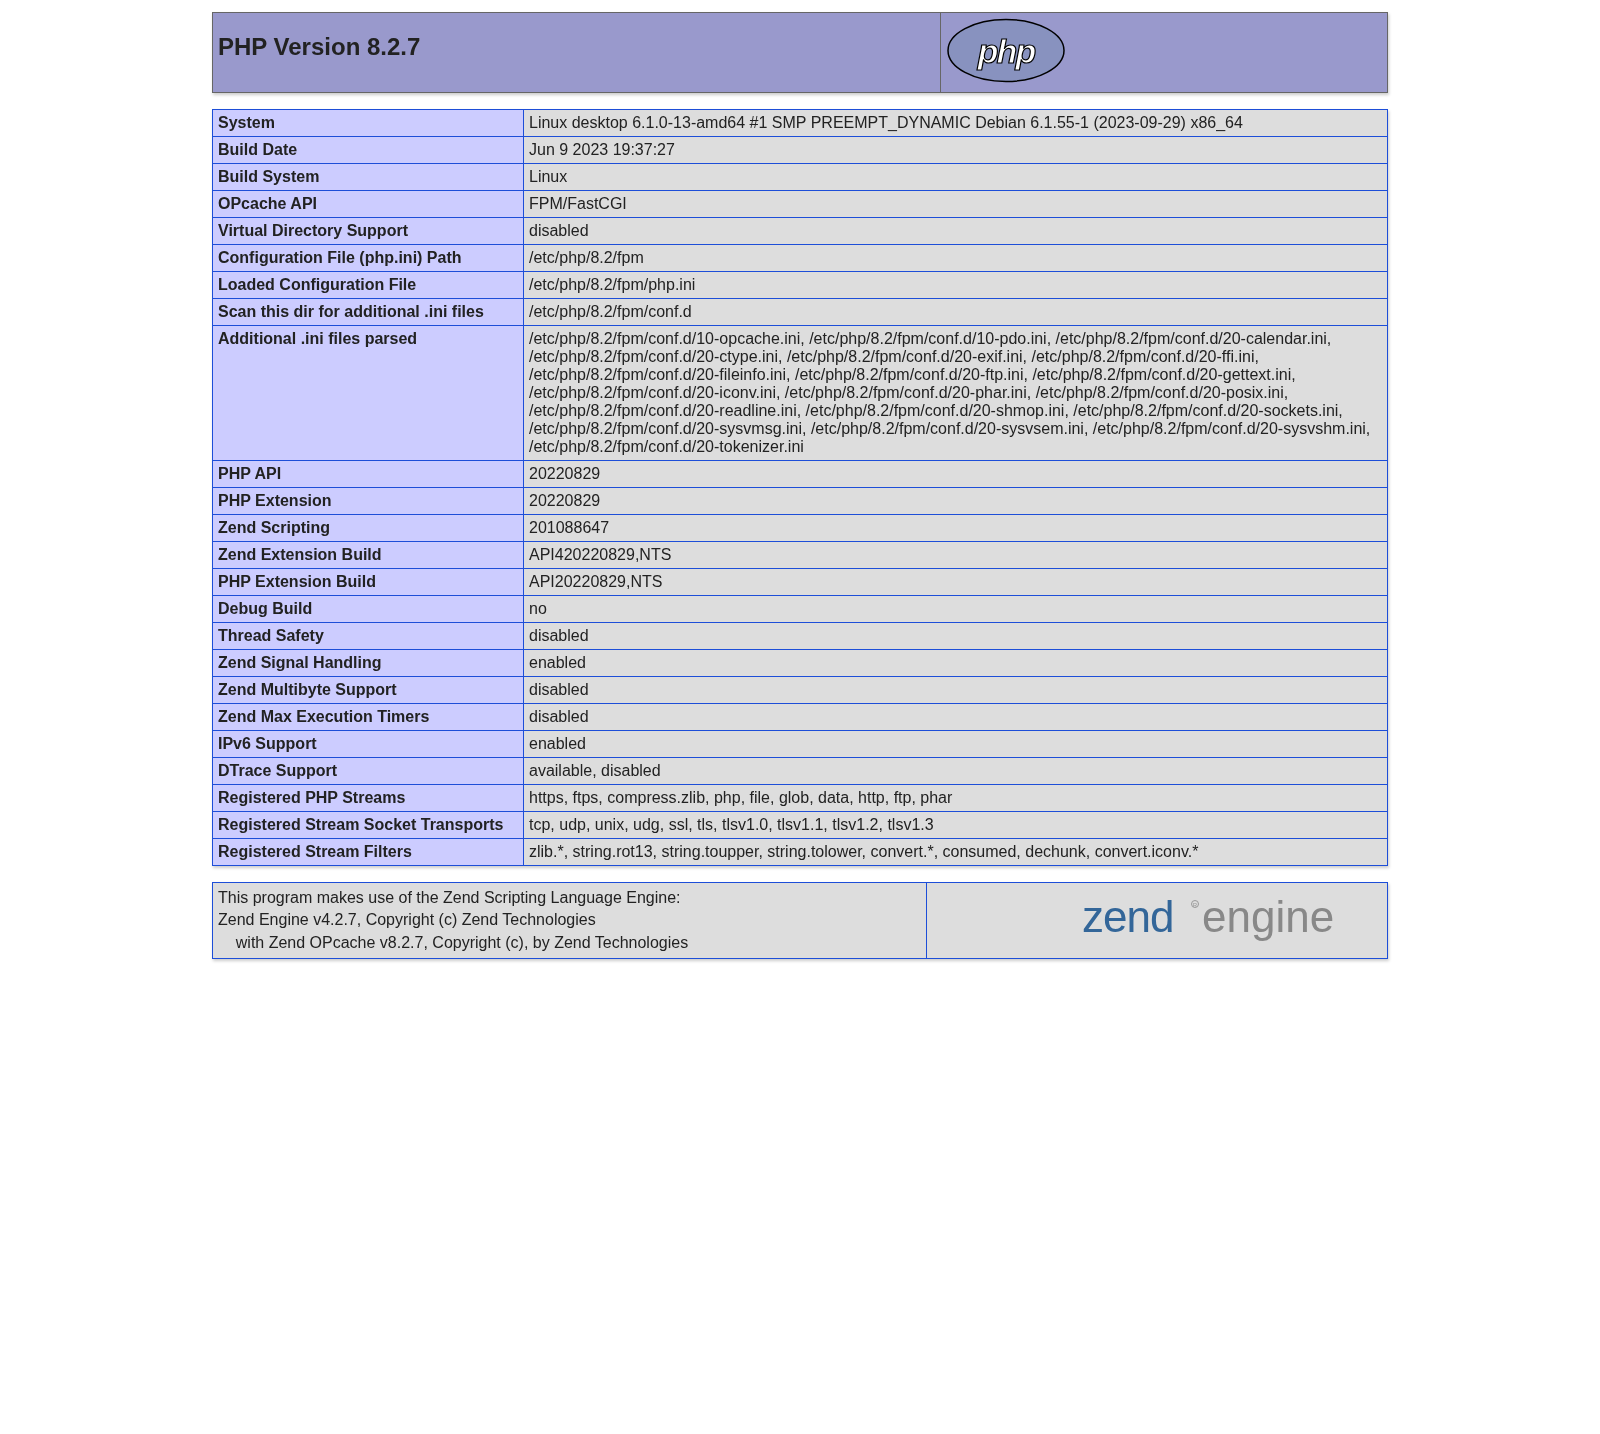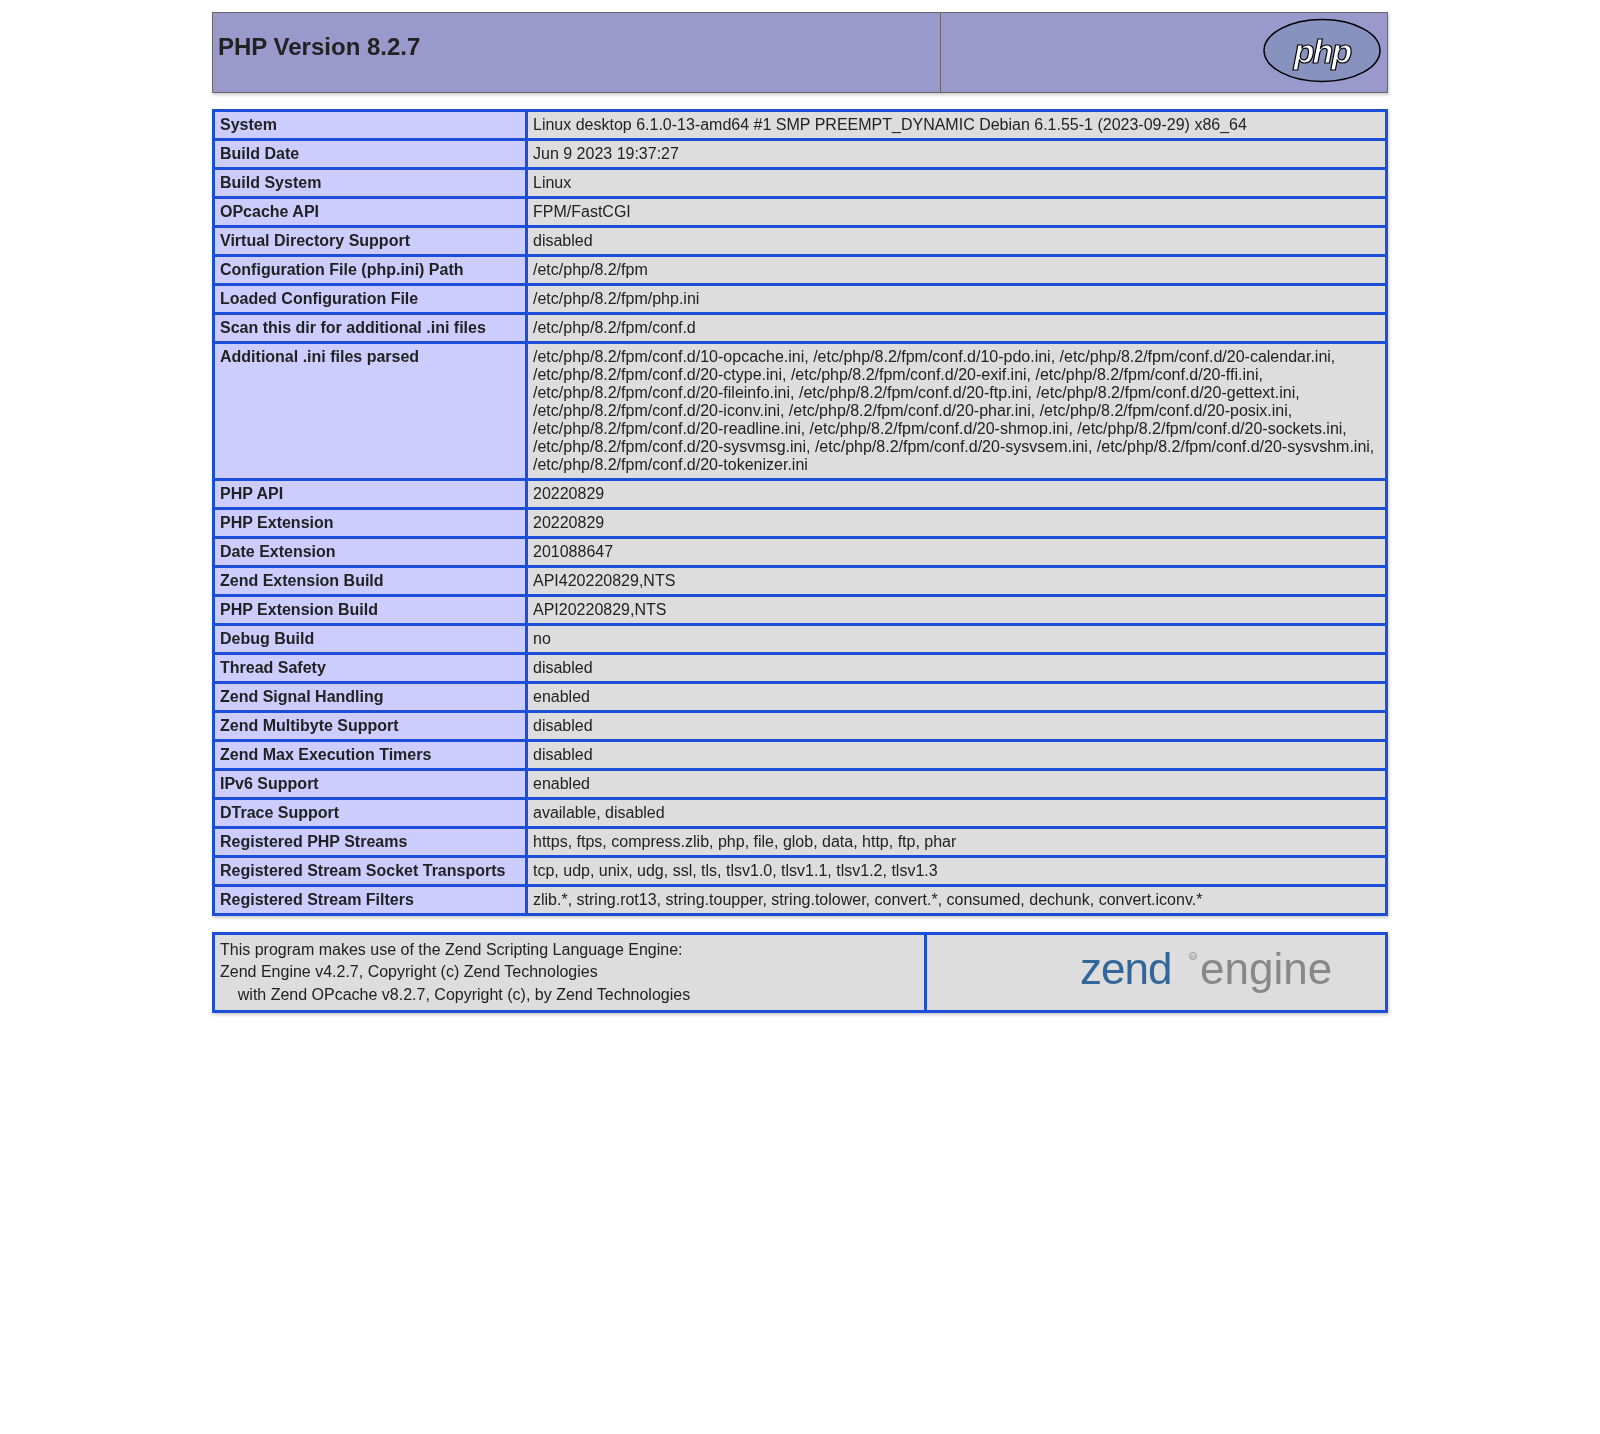--- a/index.html
+++ b/index.html
@@ -14,21 +14,21 @@
     margin: 0 auto;
     border-radius: 31px;
   }
   table {
     border-collapse: collapse;
     border: 0;
     width: 100%;
     box-shadow: 1px 2px 3px #ccc;
   }
   td, th {
-    border: 3px solid #1d4ed8;
+    border: 1px solid #1d4ed8;
     font-size: 16px;
     vertical-align: baseline;
     padding: 4px 5px;
     text-align: left;
   }
   .h {
     background-color: #99c;
     font-weight: bold;
   }
   .h td {
@@ -45,21 +45,20 @@
     font-weight: bold;
   }
   .v {
     background-color: #ddd;
     max-width: 300px;
     overflow-x: auto;
     word-wrap: break-word;
     margin-left: 44px;
   }
   .logo-cell {
-    text-align: right;
     vertical-align: middle;
   }
   .php-logo {
     width: 120px;
     height: 67px;
   }
   .footer-table td {
     font-size: 16px;
     line-height: 1.4;
   }
@@ -141,21 +140,21 @@
         </tr>
         <tr>
           <td class="e">PHP API</td>
           <td class="v">20220829</td>
         </tr>
         <tr>
           <td class="e">PHP Extension</td>
           <td class="v">20220829</td>
         </tr>
         <tr>
-          <td class="e">Date Extension</td>
+          <td class="e">Zend Scripting</td>
           <td class="v">201088647</td>
         </tr>
         <tr>
           <td class="e">Zend Extension Build</td>
           <td class="v">API420220829,NTS</td>
         </tr>
         <tr>
           <td class="e">PHP Extension Build</td>
           <td class="v">API20220829,NTS</td>
         </tr>

